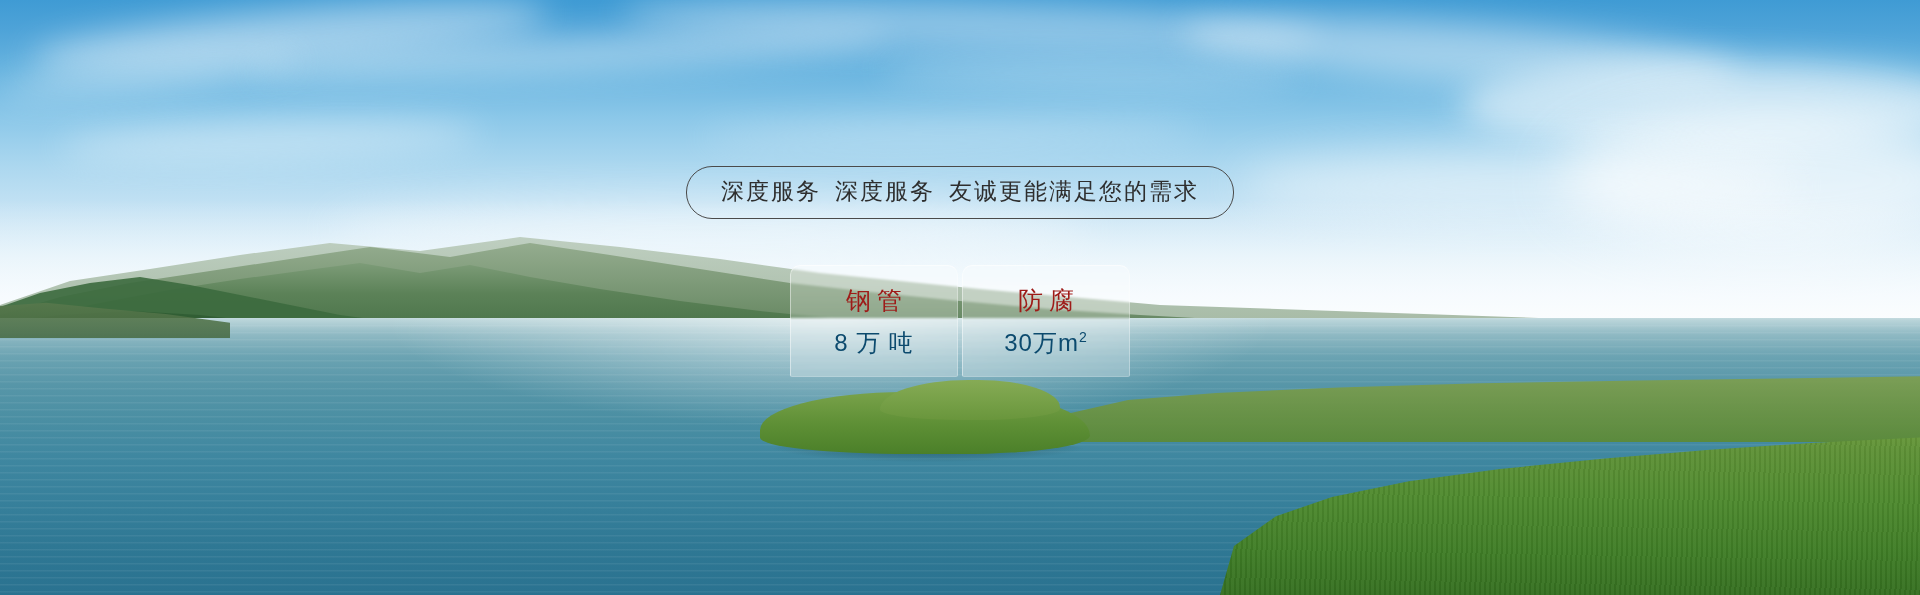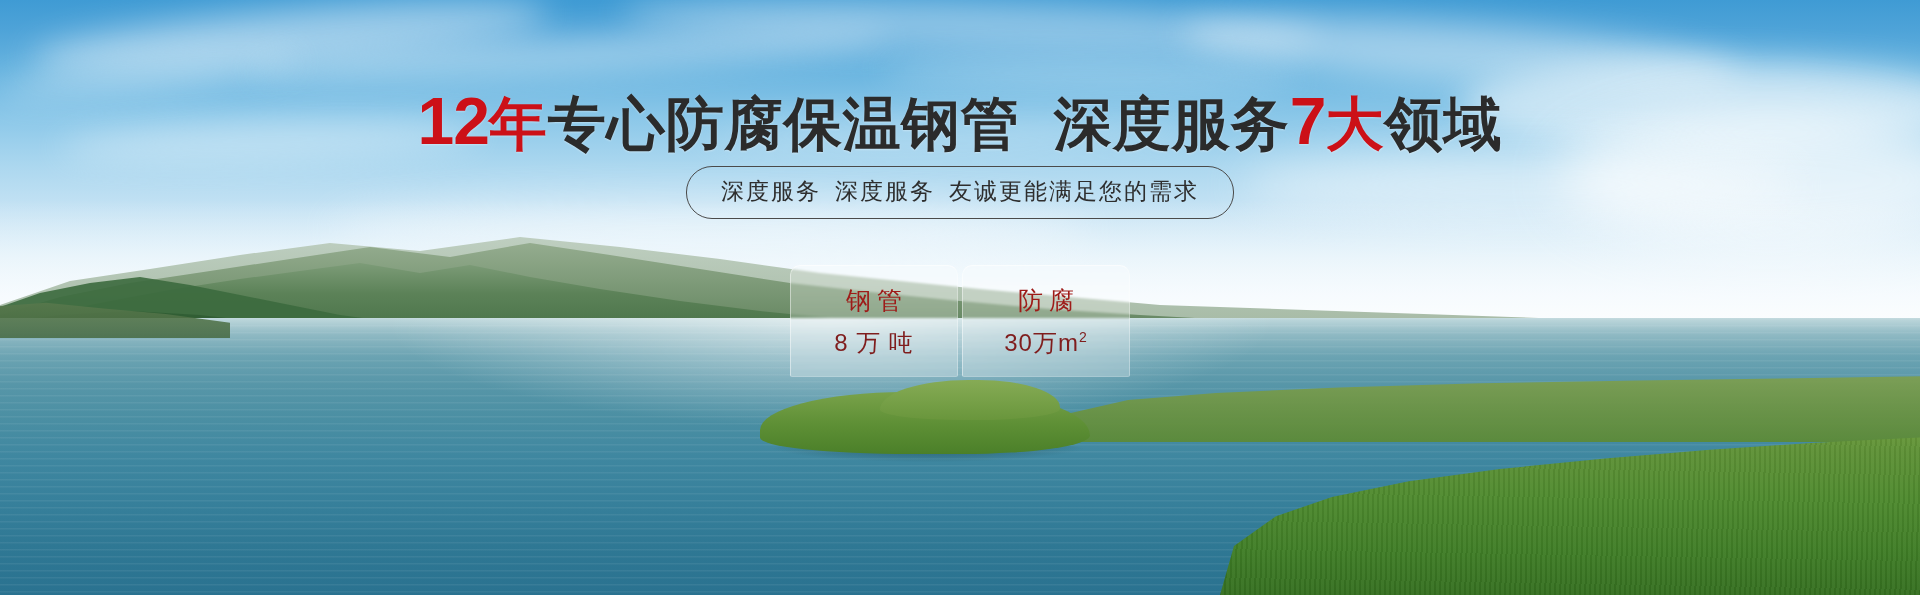--- a/index.html
+++ b/index.html
@@ -178,21 +178,21 @@
     display:flex; flex-direction:column;
     align-items:center; justify-content:center;
     gap:10px;
     backdrop-filter:blur(1px);
   }
   .card-label {
     font-size:25px; color:#9e1b18; letter-spacing:6px;
     text-indent:6px; font-weight:normal;
   }
   .card-value {
-    font-size:24px; color:#7f1d1d; letter-spacing:1px;
+    font-size:24px; color:#0c4a6e; letter-spacing:1px;
   }
   .card-value sup { font-size:14px; vertical-align:super; }
 </style>
 </head>
 <body>
 
 <div class="banner">
 
   <div class="sky">
     <div class="cloud c1"></div>
@@ -246,23 +246,20 @@
   </div>
 
   <div class="shore-left"></div>
   <div class="marsh-far"></div>
   <div class="island-shadow"></div>
   <div class="island"></div>
   <div class="island-2"></div>
   <div class="grass-right"></div>
   <div class="grass-right-texture"></div>
 
-  <div class="headline">
-    <span class="red num">12</span><span class="red">年</span><span class="dark">专心防腐保温钢管</span><span class="gap"></span><span class="dark">深度服务</span><span class="red num">7</span><span class="red">大</span><span class="dark">领域</span>
-  </div>
 
   <div class="subtitle-wrap">
     <div class="subtitle">
       <span>深度服务</span><span class="sp"></span><span>深度服务</span><span class="sp"></span><span>友诚更能满足您的需求</span>
     </div>
   </div>
 
   <div class="cards">
 
     <div class="card">

